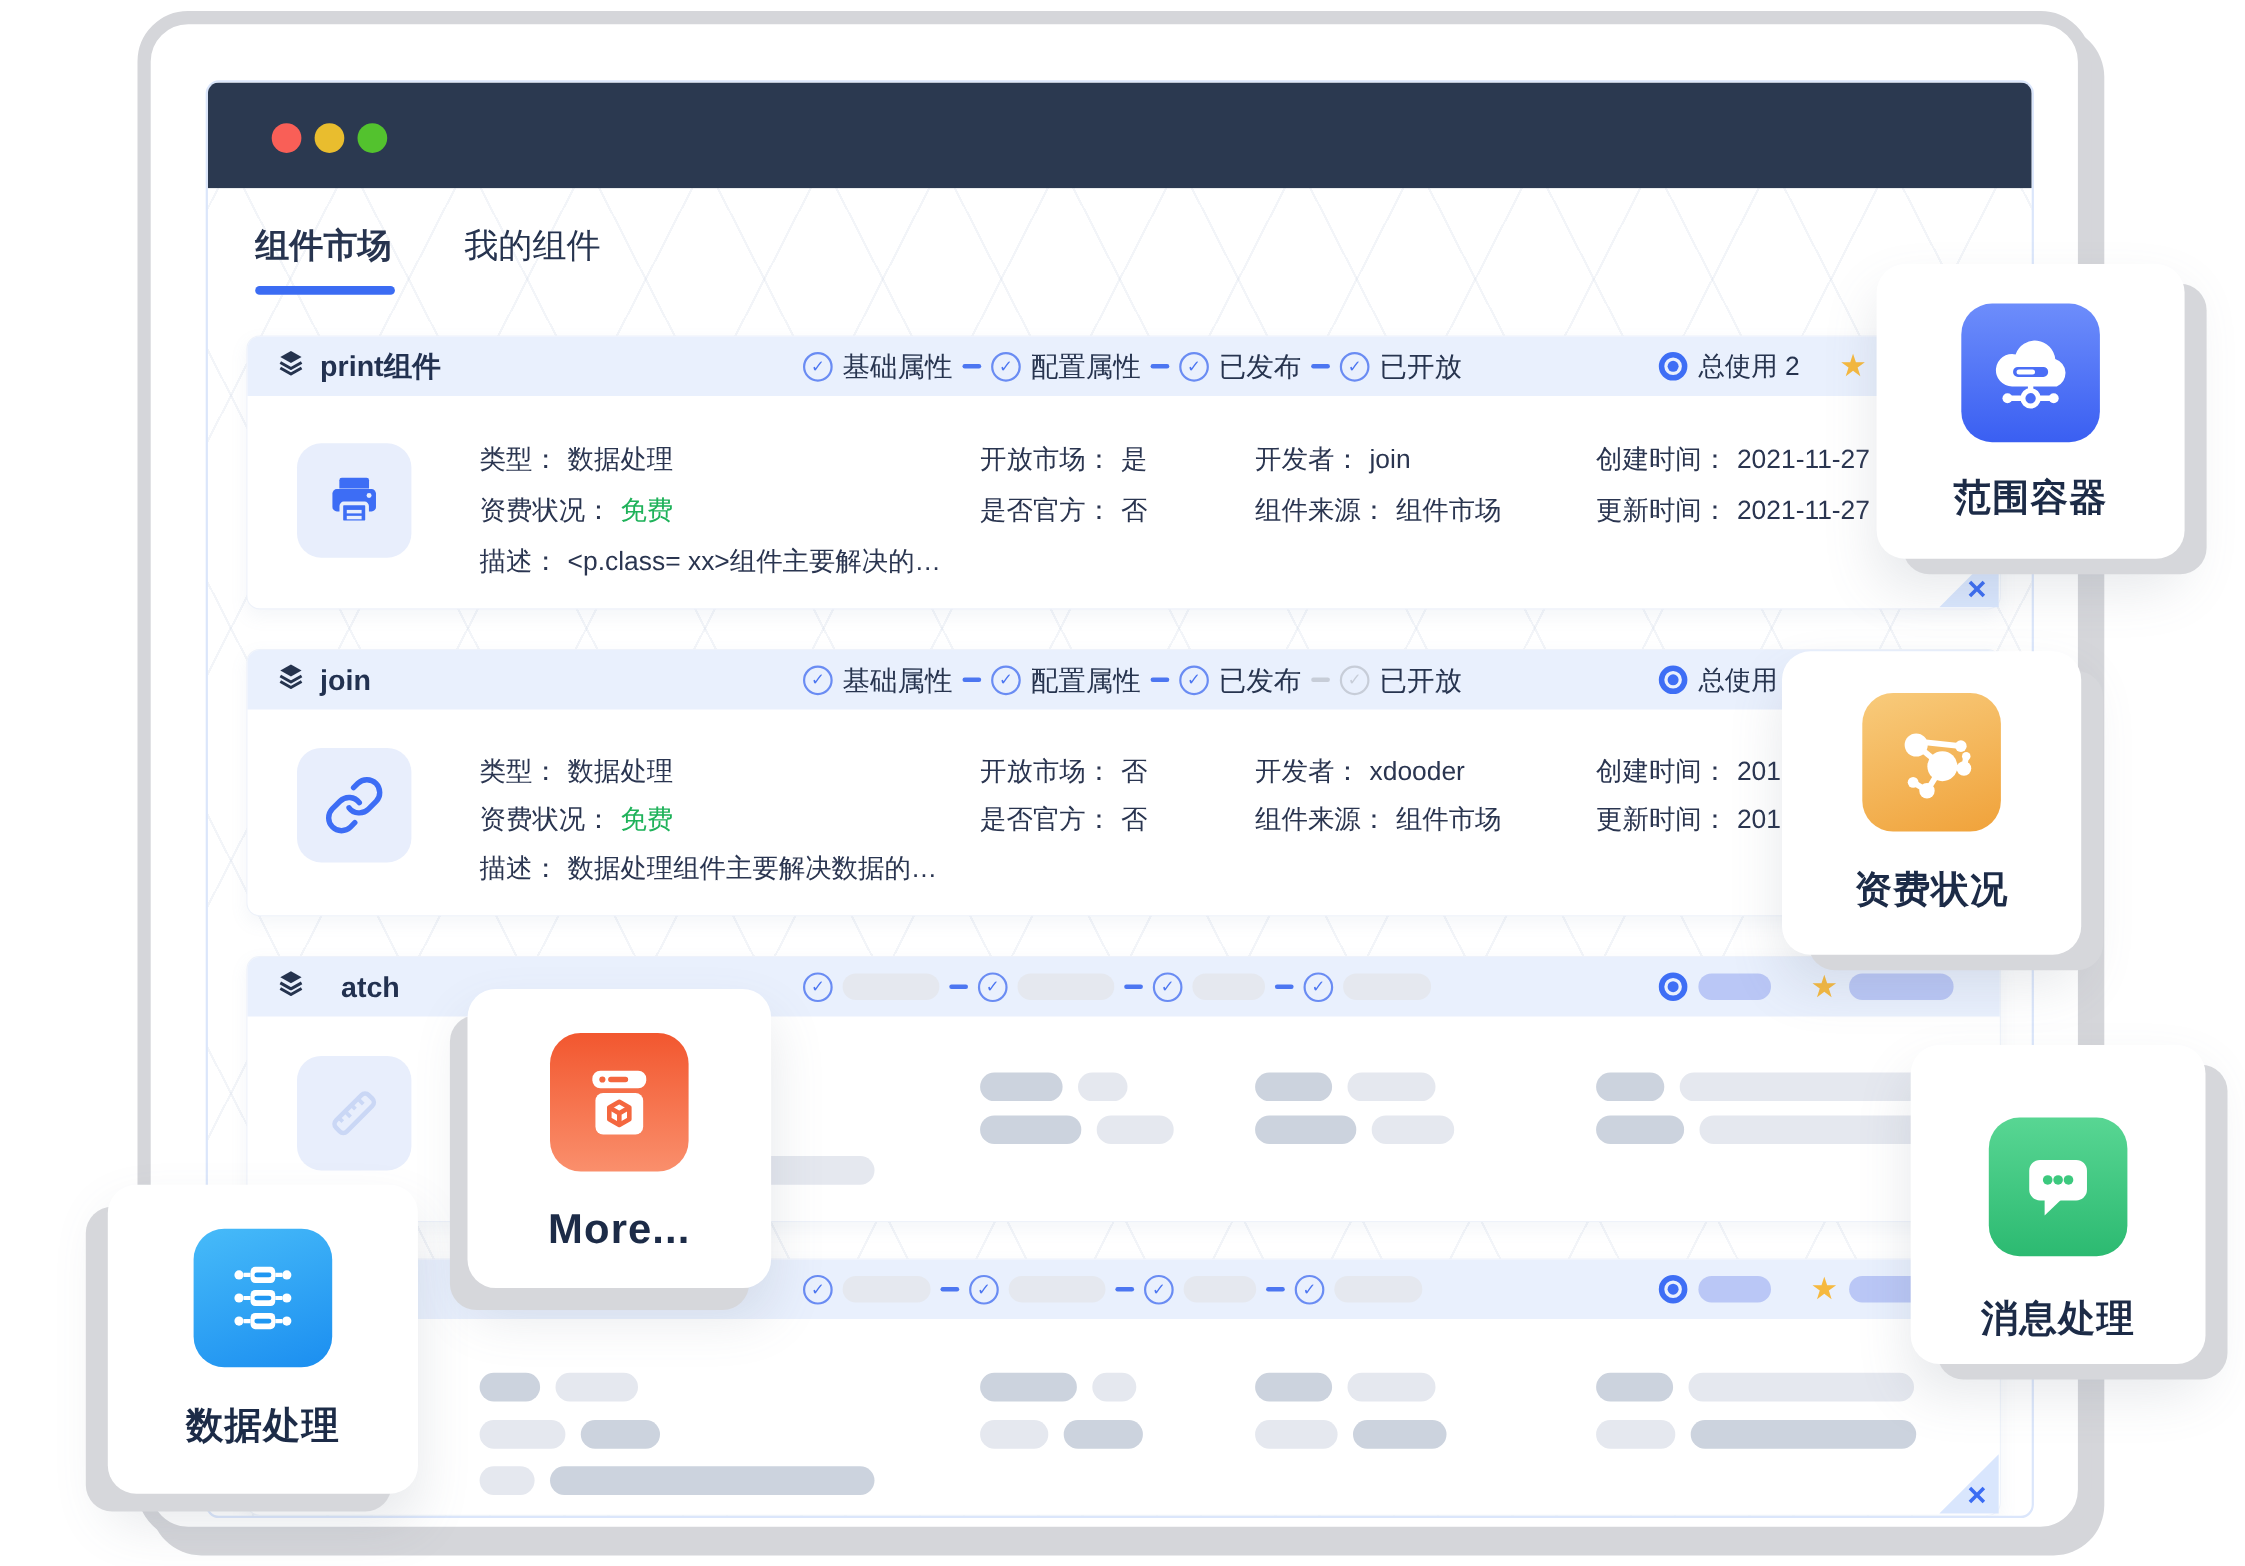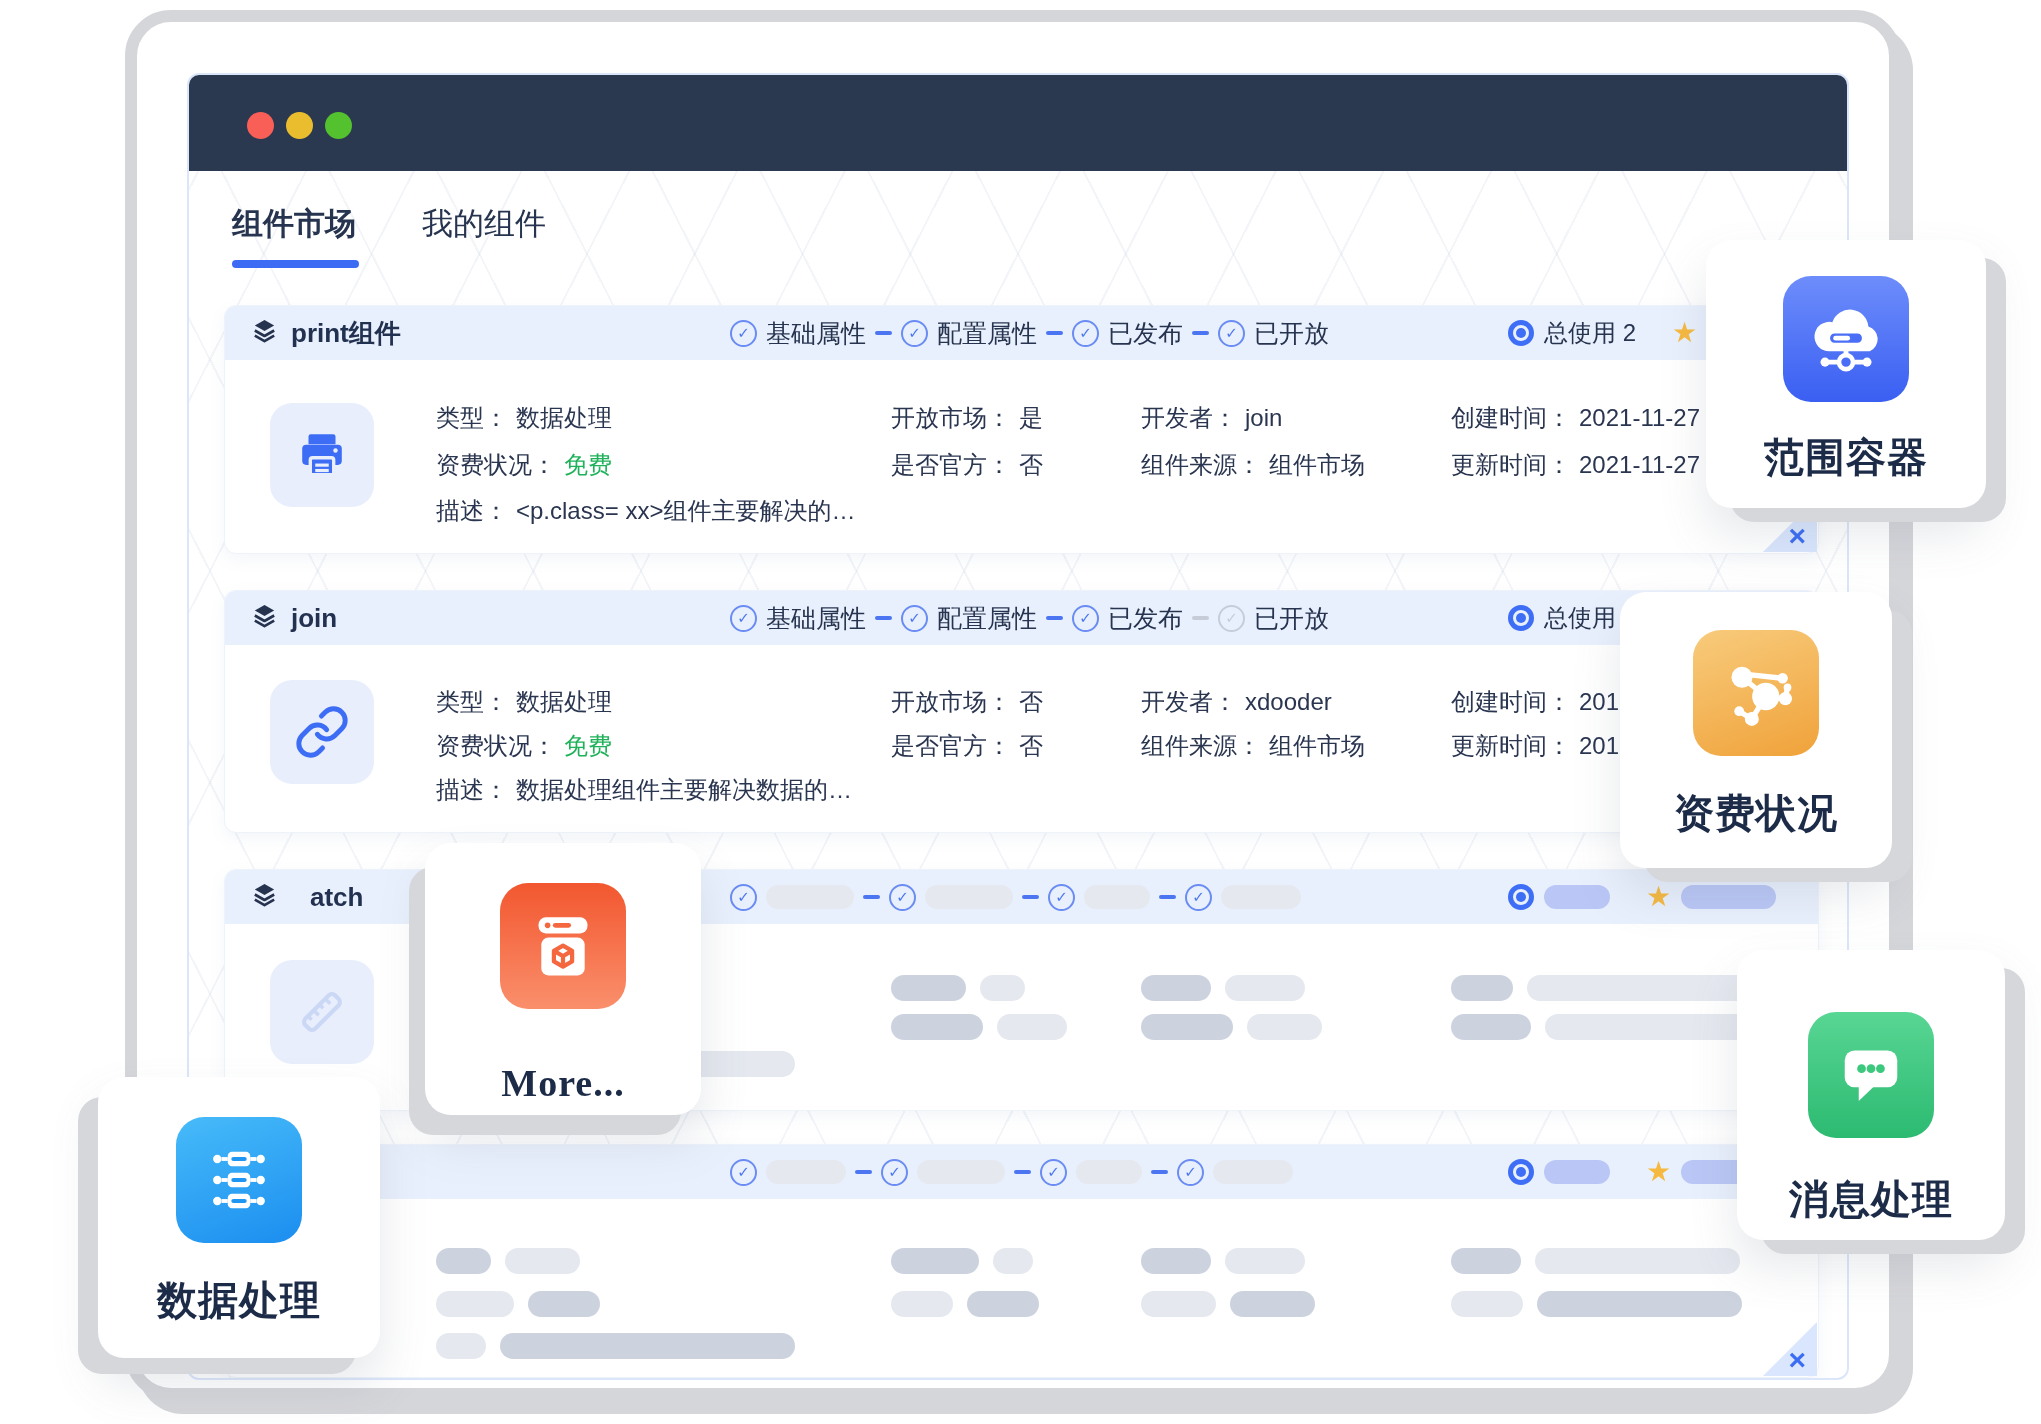--- a/index.html
+++ b/index.html
@@ -60,21 +60,21 @@
   .sk.bl{background:#bac7f6;height:24px;}
   .skrow{position:absolute;display:flex;gap:14px;}
 
   
   .float-card{position:absolute;background:#fff;border-radius:26px;display:flex;flex-direction:column;
               align-items:center;z-index:20;}
   .float-card.rt{box-shadow:22px 16px 0 -2px #d6d7db, 0 26px 48px rgba(100,110,130,.16);}
   .float-card.lt{box-shadow:-22px 18px 0 -2px #d6d7db, 0 26px 48px rgba(100,110,130,.16);}
   .float-card.bt{box-shadow:-18px 22px 0 -2px #d6d7db, 0 26px 48px rgba(100,110,130,.16);}
   .fc-icon{width:126px;height:126px;border-radius:28px;display:flex;align-items:center;justify-content:center;flex:none;}
-  .fc-label{font-size:40px;font-weight:bold;color:#1c2b47;letter-spacing:1px;white-space:nowrap;}
+  .fc-label{font-size:34px;font-weight:bold;color:#1c2b47;letter-spacing:1px;white-space:nowrap;}
   .g-scope{background:linear-gradient(180deg,#6d8dfb,#3a5ff2);}
   .g-break{background:linear-gradient(160deg,#f8cb7c,#f0a23a);}
   .g-msg{background:linear-gradient(180deg,#58d693,#2cba71);}
   .g-proto{background:linear-gradient(180deg,#a9aef5,#7c82ee);}
   .g-data{background:linear-gradient(160deg,#47bbf9,#1b8ef0);}
   .g-more{background:linear-gradient(180deg,#f2572f,#fa8f6c);}
 </style>
 </head>
 <body>
 
@@ -482,21 +482,21 @@
           <g stroke="#1f97f2" stroke-width="1.2" stroke-linecap="round">
             <line x1="10.4" y1="6" x2="13.6" y2="6"></line>
             <line x1="10.4" y1="12" x2="13.6" y2="12"></line>
             <line x1="10.4" y1="18" x2="13.6" y2="18"></line>
           </g>
         </svg>
     </div>
     <div class="fc-label">数据处理</div>
   </div>
 
-  <div class="float-card bt" style="left:425px;top:843px;width:276px;height:272px;padding-top:40px;box-sizing:border-box;gap:52px;font-family:Liberation Serif, serif;">
+  <div class="float-card bt" style="left:425px;top:899px;width:276px;height:272px;padding-top:40px;box-sizing:border-box;gap:32px;">
     <div class="fc-icon g-more">
       <svg width="84" height="84" viewBox="0 0 24 24">
           <rect x="5" y="3.8" width="14" height="4.6" rx="2.1" fill="#fff"></rect>
           <circle cx="7.6" cy="6.1" r="0.8" fill="#f4673f"></circle>
           <line x1="9.8" y1="6.1" x2="13.6" y2="6.1" stroke="#f4673f" stroke-width="1.4" stroke-linecap="round"></line>
           <rect x="5.8" y="9.6" width="12.4" height="10.8" rx="2" fill="#fff"></rect>
           <path d="M12 11.9l2.6 1.5v3L12 17.9l-2.6-1.5v-3z" fill="none" stroke="#f4673f" stroke-width="1.2" stroke-linejoin="round"></path>
           <path d="M9.4 13.4 12 14.9l2.6-1.5M12 14.9v3" stroke="#f4673f" stroke-width="1.2" fill="none"></path>
         </svg>
     </div>

